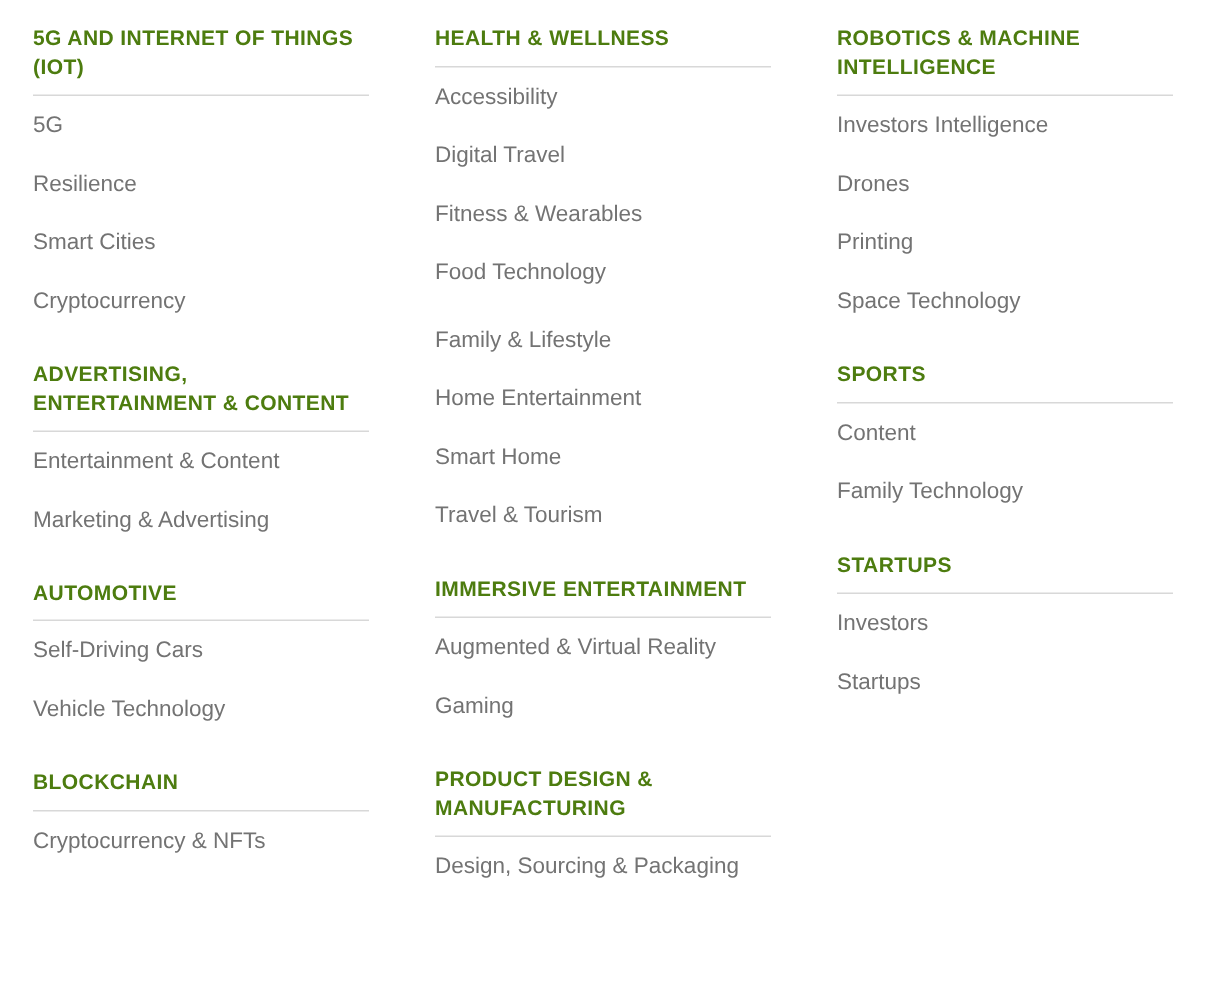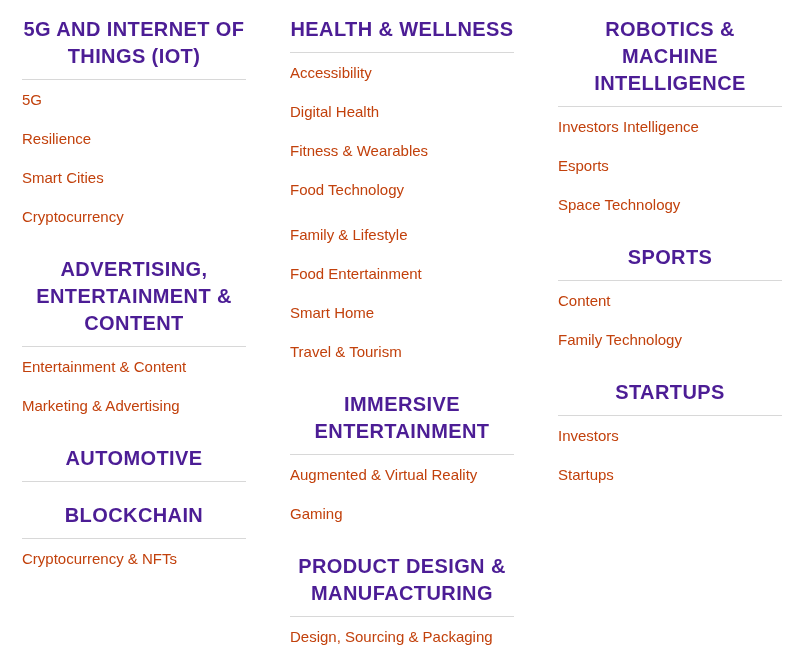--- a/index.html
+++ b/index.html
@@ -23,48 +23,47 @@
   }
   .column {
     width: 268px;
     box-sizing: border-box;
     padding: 0 22px;
   }
   .group {
     margin: 0 0 6px 0;
   }
   .group-heading {
-    font-size: 20px;
+    font-size: 14px;
     font-weight: bold;
     letter-spacing: 0.02em;
-    color: #4c1d95;
+    color: #4d7c0f;
     text-transform: uppercase;
     line-height: 1.35;
     padding: 14px 0 9px 0;
     margin: 0;
     border-bottom: 1px solid #d8d8d8;
-    text-align: center;
   }
   .group:first-child .group-heading {
     padding-top: 16px;
   }
   .group-items {
     list-style: none;
     margin: 0;
     padding: 0;
   }
   .group-item {
     margin: 0;
     padding: 0;
   }
   .group-link {
     display: block;
     font-size: 15px;
     line-height: 1.2;
-    color: #c2410c;
+    color: #737373;
     text-decoration: none;
     padding: 11px 0 10px 0;
   }
 </style>
 </head>
 <body>
 
 <div class="categories-grid" id="grid-root">
     <div class="column">
       <div class="group">
@@ -90,55 +89,63 @@
           <li class="group-item">
             <a class="group-link" href="#">Entertainment &amp; Content</a>
           </li>
           <li class="group-item">
             <a class="group-link" href="#">Marketing &amp; Advertising</a>
           </li>
         </ul>
       </div>
       <div class="group">
         <h3 class="group-heading">AUTOMOTIVE</h3>
+        <ul class="group-items">
+          <li class="group-item">
+            <a class="group-link" href="#">Self-Driving Cars</a>
+          </li>
+          <li class="group-item">
+            <a class="group-link" href="#">Vehicle Technology</a>
+          </li>
+        </ul>
       </div>
       <div class="group">
         <h3 class="group-heading">BLOCKCHAIN</h3>
         <ul class="group-items">
           <li class="group-item">
             <a class="group-link" href="#">Cryptocurrency &amp; NFTs</a>
           </li>
         </ul>
       </div>
     </div>
     <div class="column">
       <div class="group">
         <h3 class="group-heading">HEALTH &amp; WELLNESS</h3>
         <ul class="group-items">
           <li class="group-item">
             <a class="group-link" href="#">Accessibility</a>
           </li>
           <li class="group-item">
-            <a class="group-link" href="#">Digital Health</a>
+            <a class="group-link" href="#">Digital Travel</a>
           </li>
           <li class="group-item">
             <a class="group-link" href="#">Fitness &amp; Wearables</a>
           </li>
           <li class="group-item">
             <a class="group-link" href="#">Food Technology</a>
           </li>
         </ul>
       </div>
       <div class="group">
         <ul class="group-items">
           <li class="group-item">
             <a class="group-link" href="#">Family &amp; Lifestyle</a>
           </li>
           <li class="group-item">
-            <a class="group-link" href="#">Food Entertainment</a>
+            <a class="group-link" href="#">Home Entertainment</a>
           </li>
           <li class="group-item">
             <a class="group-link" href="#">Smart Home</a>
           </li>
           <li class="group-item">
             <a class="group-link" href="#">Travel &amp; Tourism</a>
           </li>
         </ul>
       </div>
       <div class="group">
@@ -162,21 +169,24 @@
       </div>
     </div>
     <div class="column">
       <div class="group">
         <h3 class="group-heading">ROBOTICS &amp; MACHINE INTELLIGENCE</h3>
         <ul class="group-items">
           <li class="group-item">
             <a class="group-link" href="#">Investors Intelligence</a>
           </li>
           <li class="group-item">
-            <a class="group-link" href="#">Esports</a>
+            <a class="group-link" href="#">Drones</a>
+          </li>
+          <li class="group-item">
+            <a class="group-link" href="#">Printing</a>
           </li>
           <li class="group-item">
             <a class="group-link" href="#">Space Technology</a>
           </li>
         </ul>
       </div>
       <div class="group">
         <h3 class="group-heading">SPORTS</h3>
         <ul class="group-items">
           <li class="group-item">

